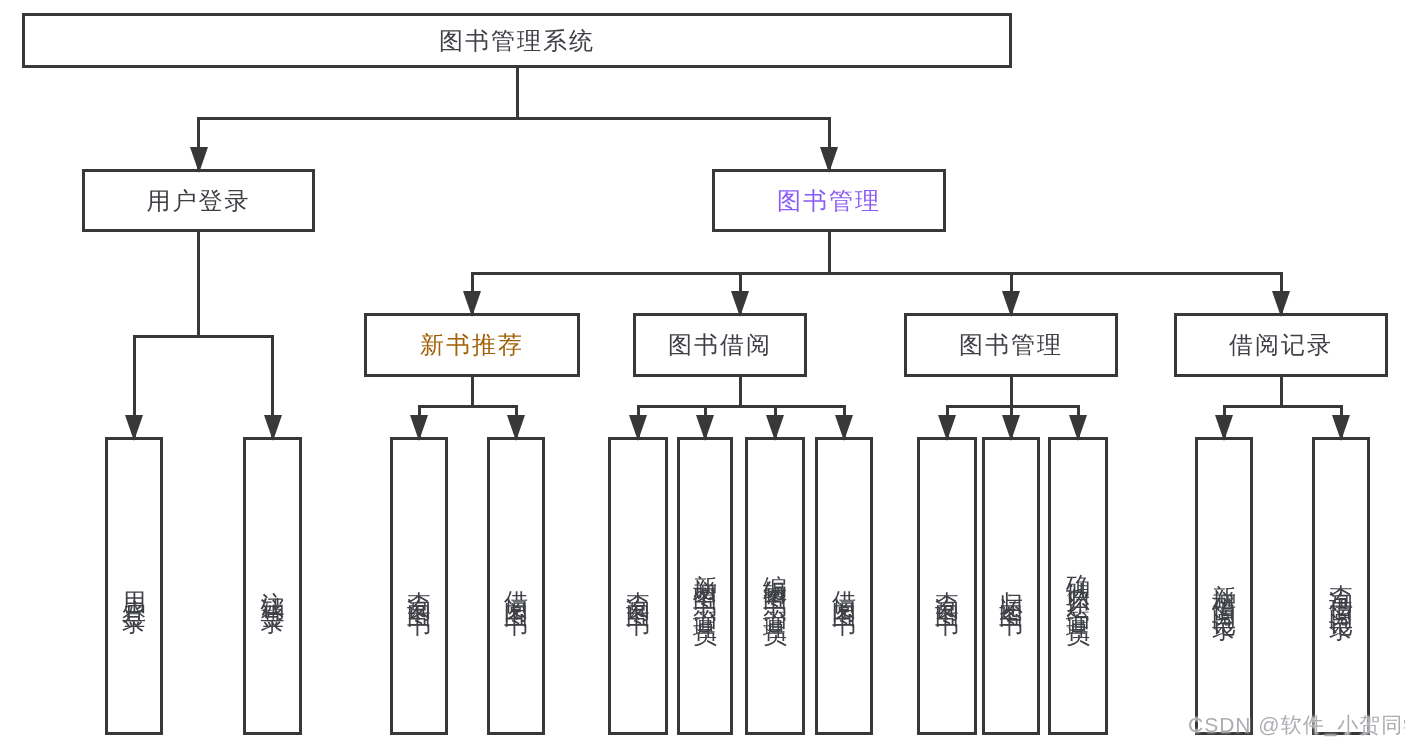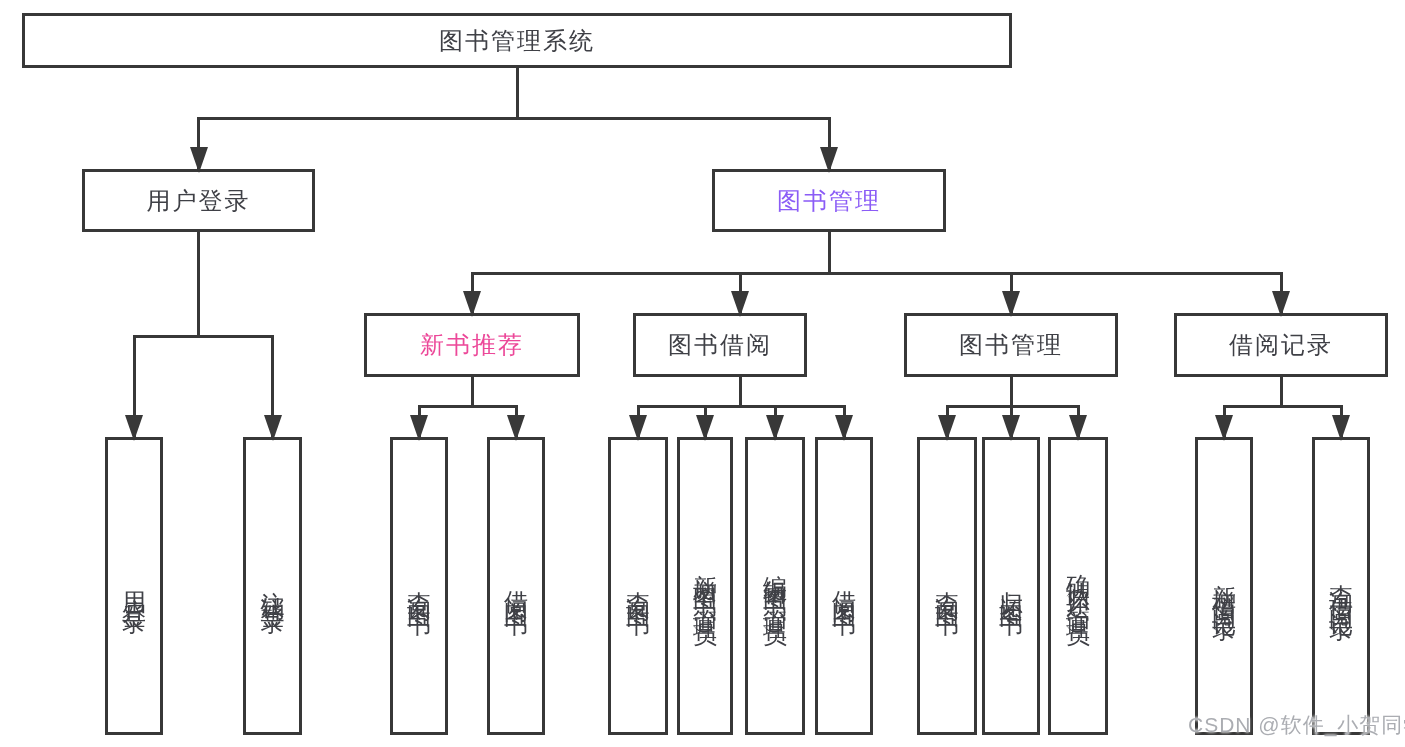--- a/index.html
+++ b/index.html
@@ -67,21 +67,21 @@
 <div class="node horizontal" style="left: 22px; top: 13px; width: 990px; height: 55px; border-color: rgb(56, 56, 56); background: rgb(255, 255, 255);">
       <span class="node-label" style="color: rgb(63, 64, 70);">图书管理系统</span>
     </div>
     <div class="node horizontal" style="left: 82px; top: 169px; width: 233px; height: 63px; border-color: rgb(56, 56, 56); background: rgb(255, 255, 255);">
       <span class="node-label" style="color: rgb(63, 64, 70);">用户登录</span>
     </div>
     <div class="node horizontal" style="left: 712px; top: 169px; width: 234px; height: 63px; border-color: rgb(56, 56, 56); background: rgb(255, 255, 255);">
       <span class="node-label" style="color: #8b5cf6;">图书管理</span>
     </div>
     <div class="node horizontal" style="left: 364px; top: 313px; width: 216px; height: 64px; border-color: rgb(56, 56, 56); background: rgb(255, 255, 255);">
-      <span class="node-label" style="color: #ec4899; font-family: Liberation Serif, serif;">新书推荐</span>
+      <span class="node-label" style="color: #a16207; font-family: Liberation Serif, serif;">新书推荐</span>
     </div>
     <div class="node horizontal" style="left: 633px; top: 313px; width: 174px; height: 64px; border-color: rgb(56, 56, 56); background: rgb(255, 255, 255);">
       <span class="node-label" style="color: rgb(63, 64, 70);">图书借阅</span>
     </div>
     <div class="node horizontal" style="left: 904px; top: 313px; width: 214px; height: 64px; border-color: rgb(56, 56, 56); background: rgb(255, 255, 255);">
       <span class="node-label" style="color: rgb(63, 64, 70);">图书管理</span>
     </div>
     <div class="node horizontal" style="left: 1174px; top: 313px; width: 214px; height: 64px; border-color: rgb(56, 56, 56); background: rgb(255, 255, 255);">
       <span class="node-label" style="color: rgb(63, 64, 70);">借阅记录</span>
     </div>

